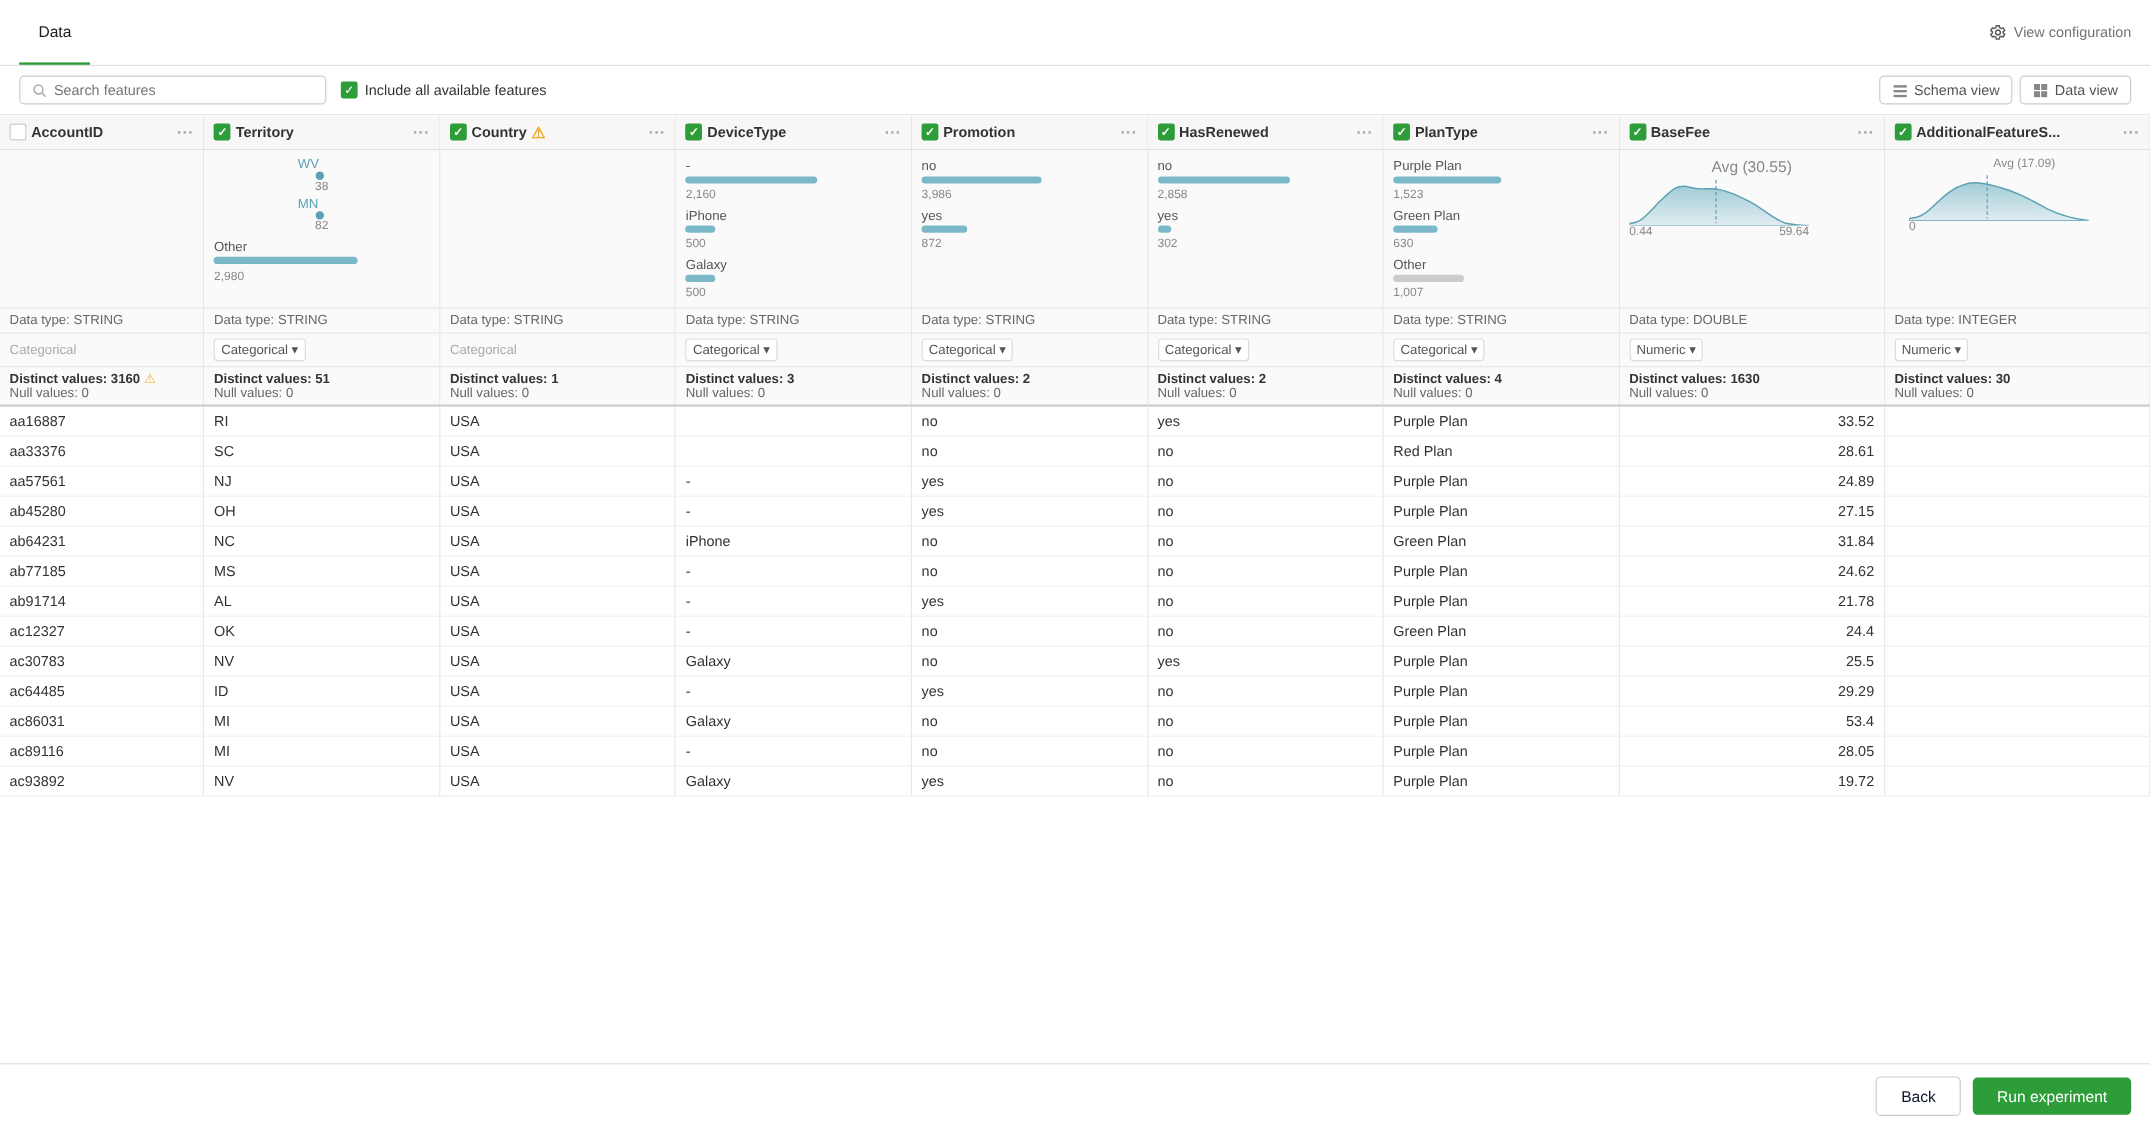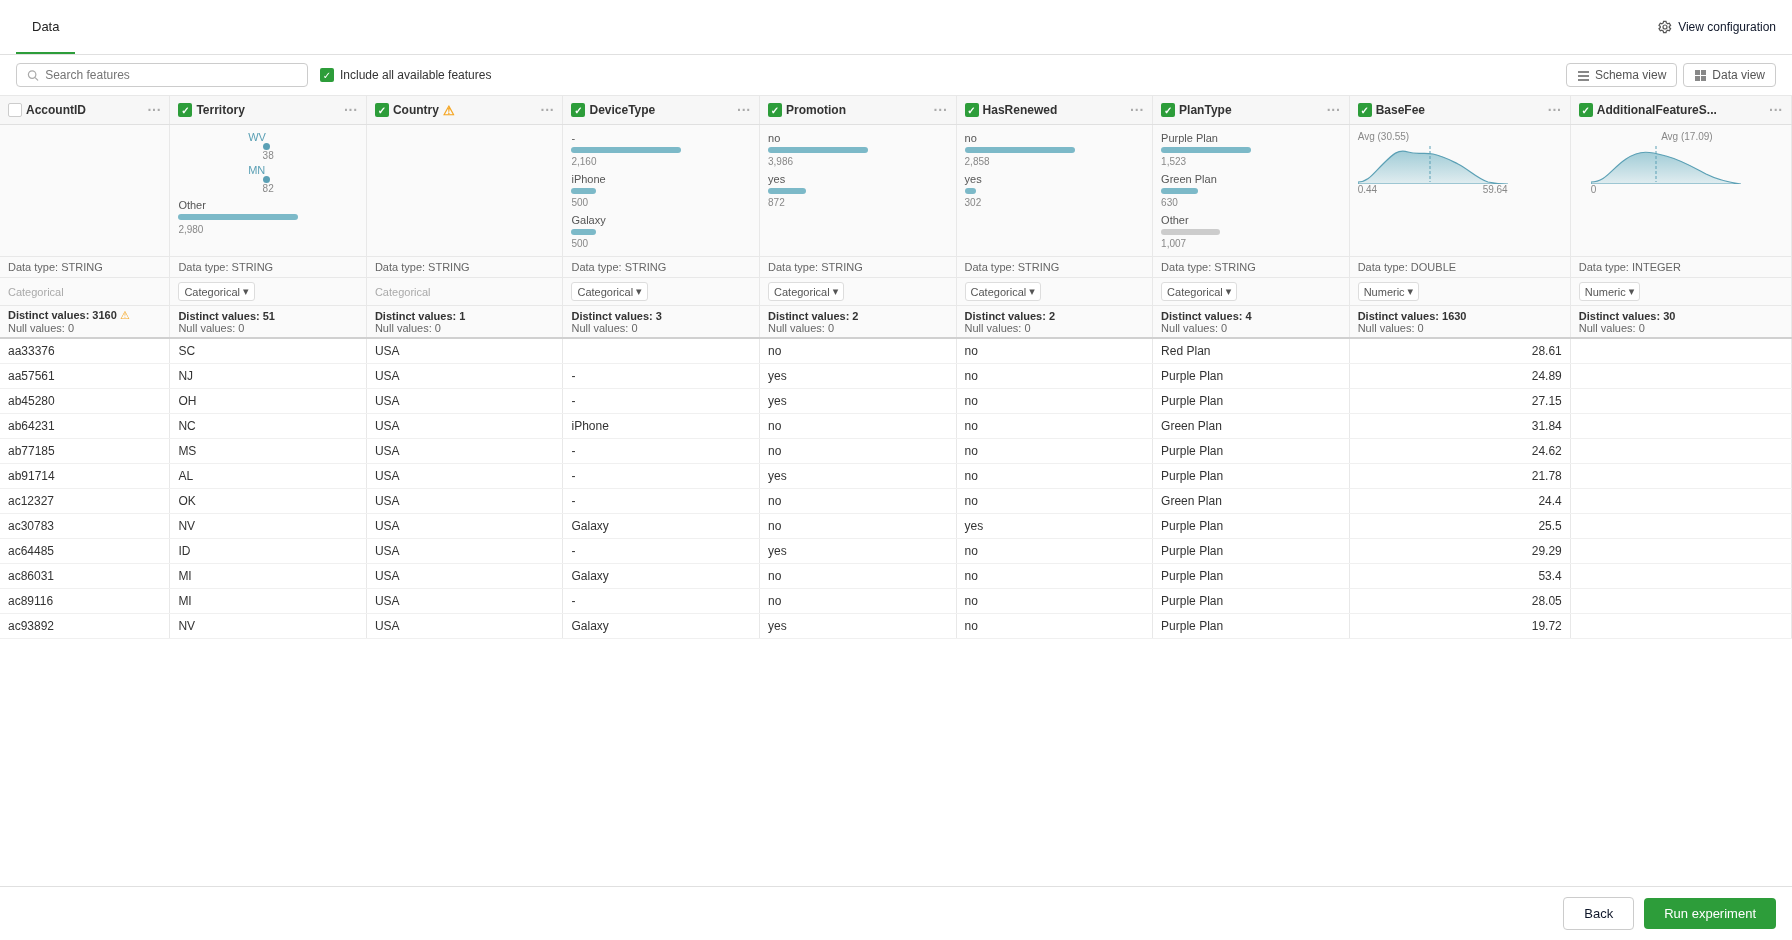--- a/index.html
+++ b/index.html
@@ -12,33 +12,33 @@
     }
     .top-nav-tabs { display: flex; height: 100%; }
     .top-nav-tab {
       display: flex; align-items: center; padding: 0 16px;
       font-size: 13px; font-weight: 500; cursor: pointer;
       border-bottom: 2px solid transparent; color: #555;
     }
     .top-nav-tab.active { border-bottom: 2px solid #2d9d3a; color: #222; }
     .view-config-btn {
       display: flex; align-items: center; gap: 6px;
-      font-size: 12px; color: #0f172a; cursor: pointer; background: none; border: none;
+      font-size: 12px; color: #737373; cursor: pointer; background: none; border: none;
     }
 
     
     .toolbar {
       display: flex; align-items: center; justify-content: space-between;
       padding: 8px 16px; border-bottom: 1px solid #e8e8e8; background: #fff;
     }
     .toolbar-left { display: flex; align-items: center; gap: 12px; }
     .search-box {
       display: flex; align-items: center; gap: 6px;
       border: 1px solid #ccc; border-radius: 4px; padding: 4px 10px;
-      width: 292px; background: #fff;
+      width: 256px; background: #fff;
     }
     .search-box input { border: none; outline: none; font-size: 12px; width: 100%; color: #999; }
     .include-all {
       display: flex; align-items: center; gap: 6px; font-size: 12px; color: #333;
     }
     .toolbar-right { display: flex; align-items: center; gap: 6px; }
     .view-btn {
       display: flex; align-items: center; gap: 5px;
       border: 1px solid #ccc; border-radius: 4px; padding: 4px 10px;
       font-size: 12px; cursor: pointer; background: #fff; color: #555;
@@ -344,21 +344,21 @@
             <span style="font-size:10px;color:#888;">630</span>
           </div>
           <div style="margin-top:4px;">
             <span style="font-size:11px;color:#555;">Other</span>
             <div class="bar" style="width:59px;margin-top:2px;margin-bottom:1px;background:#ccc;"></div>
             <span style="font-size:10px;color:#888;">1,007</span>
           </div>
         </td>
 
         <td style="min-width:180px;">
-          <div style="font-size:10px;color:#888;text-align:left;margin-bottom:2px;">Avg (30.55)</div>
+          <div style="font-size:13px;color:#888;text-align:center;margin-bottom:2px;">Avg (30.55)</div>
           <svg class="hist-svg" width="150" height="40" viewBox="0 0 150 40">
             <defs>
               <linearGradient id="hist-grad" x1="0" y1="0" x2="0" y2="1">
                 <stop offset="0%" stop-color="#7cb9c8" stop-opacity="0.7"></stop>
                 <stop offset="100%" stop-color="#7cb9c8" stop-opacity="0.2"></stop>
               </linearGradient>
             </defs>
             <path d="M0,38 C10,38 15,30 25,20 C35,10 40,5 50,8 C60,11 65,8 75,10 C85,12 90,15 100,20 C110,25 120,35 130,38 C140,40 150,40 150,40 L0,40 Z" fill="url(#hist-grad)" stroke="#5ba0b5" stroke-width="1.2"></path>
             <line x1="72" y1="2" x2="72" y2="38" stroke="#5ba0b5" stroke-width="1" stroke-dasharray="3,2"></line>
           </svg>
@@ -477,20 +477,31 @@
           <span class="distinct-bold">Distinct values: 1630</span><br>
           <span>Null values: 0</span>
         </td>
         <td>
           <span class="distinct-bold">Distinct values: 30</span><br>
           <span>Null values: 0</span>
         </td>
       </tr>
 
       <tr class="data-row">
+        <td>aa16887</td>
+        <td class="val-teal">RI</td>
+        <td>USA</td>
+        <td></td>
+        <td>no</td>
+        <td>yes</td>
+        <td>Purple Plan</td>
+        <td class="numeric-val">33.52</td>
+        <td></td>
+      </tr>
+      <tr class="data-row">
         <td>aa33376</td>
         <td class="val-teal">SC</td>
         <td>USA</td>
         <td></td>
         <td>no</td>
         <td>no</td>
         <td>Red Plan</td>
         <td class="numeric-val">28.61</td>
         <td></td>
       </tr>

